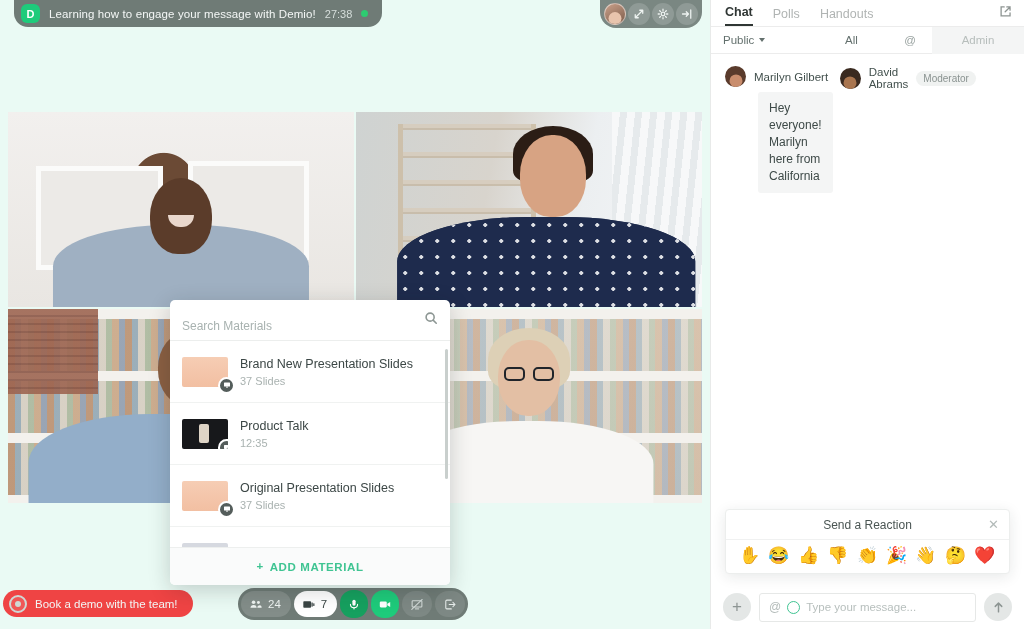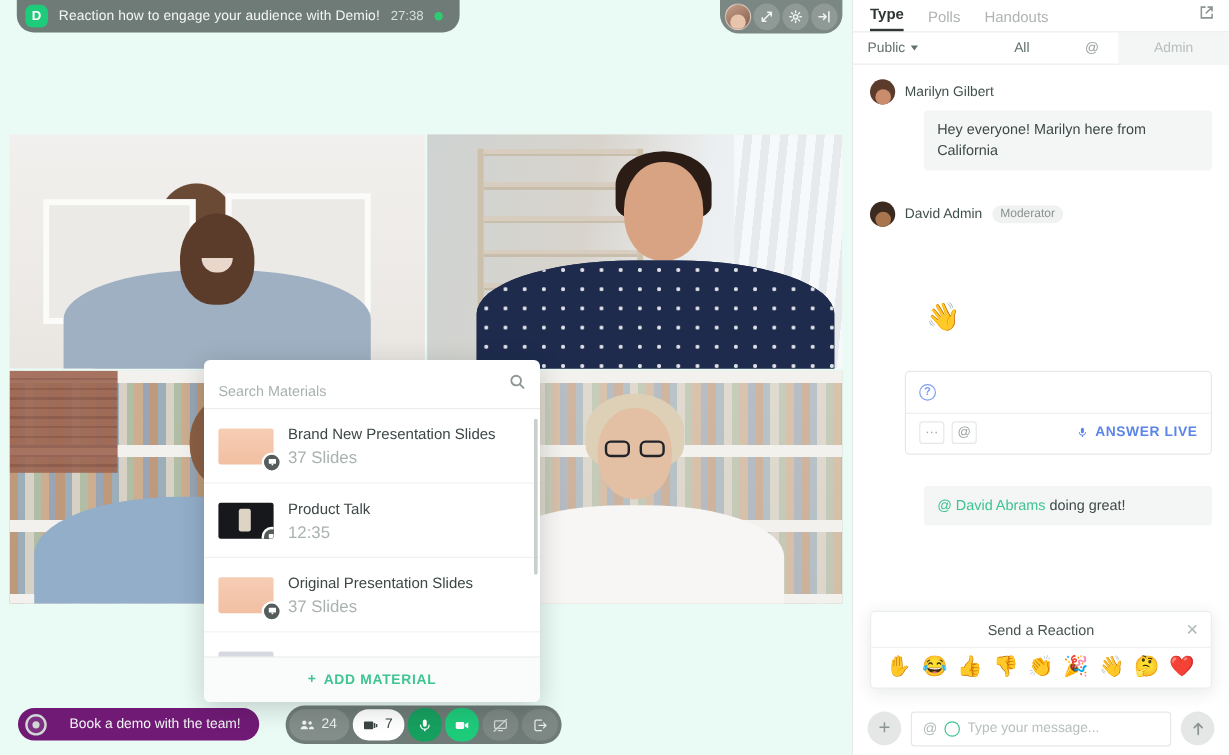--- a/index.html
+++ b/index.html
@@ -168,38 +168,38 @@
   .mat-thumb.video::after{content:"";position:absolute;left:36%;top:18%;width:22%;height:64%;
       background:#ded4c6;border-radius:2px;}
   .mat-thumb.gray   { background: #d6d9e0; }
   .thumb-badge {
     position: absolute; right: -7px; bottom: -7px; width: 17px; height: 17px;
     border-radius: 50%; background: #545d5b; border: 2px solid #fff;
     display: flex; align-items: center; justify-content: center;
   }
   .thumb-badge svg { width: 8px; height: 8px; fill: #fff; }
   .mat-title { font-size: 12.5px; color: #3c4746; margin-bottom: 4px; }
-  .mat-sub { font-size: 14px; color: #a9b2b0; }
+  .mat-sub { font-size: 11px; color: #a9b2b0; }
   .mat-scroll {
     position:absolute; right:2px; top:8px; width:3px; height:130px;
     background:#c9cfcd; border-radius:2px;
   }
   .mat-footer {
     flex: 0 0 38px; height: 38px; background: #fafbfb;
     border-top: 1px solid #edefee; display: flex; align-items: center;
     justify-content: center; gap: 6px; cursor: pointer;
   }
   .mat-footer span { font-size: 11.5px; letter-spacing: .6px; color: #3fc492; font-weight: bold; }
   .mat-plus { color: #3fc492; font-size: 15px; line-height: 1; }
 
   
   .cta-pill {
-    position: absolute; left: 15px; bottom: 12px;
-    height: 27px; display: flex; align-items: center; gap: 19px;
-    background: #701a75; border-radius: 14px; padding: 0 15px 0 6px;
+    position: absolute; left: 3px; bottom: 12px;
+    height: 27px; display: flex; align-items: center; gap: 8px;
+    background: #ef4444; border-radius: 14px; padding: 0 15px 0 6px;
     cursor: pointer;
   }
   .cta-ring {
     width: 18px; height: 18px; border-radius: 50%;
     border: 2px solid #cfd8d5; display:flex;align-items:center;justify-content:center;
     background: rgba(255,255,255,.1);
   }
   .cta-ring i { width:6px;height:6px;border-radius:50%;background:#cfd8d5;display:block;}
   .cta-pill span { font-size: 11.5px; color: #f2f6f5; }
 
@@ -246,21 +246,21 @@
   .filt-public { display: flex; align-items: center; gap: 5px; padding: 0 12px; cursor: pointer; width: 104px;}
   .filt-all { flex: 1; text-align: center; cursor: pointer; }
   .filt-at { width: 44px; text-align: center; color: #9aa3a1; cursor: pointer; }
   .filt-admin { width: 92px; text-align: center; color: #b7bebc;
       background: #f4f5f5; height: 27px; line-height: 27px; cursor: pointer; }
   .caret { width: 0; height: 0; border-left: 3.5px solid transparent;
       border-right: 3.5px solid transparent; border-top: 4px solid #63706d; }
 
   .chat-body {
     flex: 1; overflow: hidden; padding: 12px 14px 4px 14px;
-    display: flex; flex-direction: column; gap: 17px; position: relative;
+    display: flex; flex-direction: row; gap: 7px; position: relative;
   }
   .msg { margin-bottom: 9px; }
   .msg-head { display: flex; align-items: center; gap: 8px; margin-bottom: 5px; }
   .avatar {
     width: 21px; height: 21px; border-radius: 50%; flex: 0 0 21px;
     position: relative; overflow: hidden;
   }
   .avatar i { position:absolute; left:50%; top:62%; transform:translate(-50%,-35%);
       width:13px;height:13px;border-radius:50%;}
   .a-mar { background:#5a3b2c; } .a-mar i{ background:#c98d6d; }
@@ -269,21 +269,21 @@
   .a-jul { background:#4a3a2c; } .a-jul i{ background:#e0b395; }
   .a-amy { background:#2d2118; } .a-amy i{ background:#cf9a78; }
   .a-rol { background:#2a211c; } .a-rol i{ background:#8a5e43; }
   .msg-name { font-size: 11.5px; color: #42504d; }
   .badge-mod {
     font-size: 10px; color: #8a9391; background: #f0f2f1;
     border-radius: 9px; padding: 2px 7px;
   }
   .msg-meta { font-size: 11px; color: #b4bcba; }
   .bubble {
-    margin-left: 45px; background: #f4f5f5; border-radius: 3px;
+    margin-left: 33px; background: #f4f5f5; border-radius: 3px;
     padding: 8px 11px; font-size: 12px; color: #3e4a48; line-height: 1.42;
   }
   .bubble.plain { background: transparent; padding: 2px 0 2px 2px; font-size: 23px; }
   .mention { color: #3fc492; }
 
   .qcard {
     margin-left: 29px; border: 1px solid #e7e9e9; border-radius: 4px; background: #fff;
   }
   .qcard-top { display: flex; align-items: center; gap: 9px; padding: 10px 11px; }
   .q-icon { width: 14px; height: 14px; border-radius: 50%; border: 1.4px solid #7f9ef0;
@@ -333,21 +333,21 @@
 </style>
 </head>
 <body>
 
 <div id="app">
 
   <div class="stage">
 
     <div class="session-pill">
       <span class="session-logo">D</span>
-      <span class="session-title">Reaction how to engage your audience with Demio!</span>
+      <span class="session-title">Learning how to engage your message with Demio!</span>
       <span class="session-time">27:38</span>
       <span class="session-dot"></span>
     </div>
 
     <div class="stage-controls">
       <div class="ctrl-avatar"></div>
       <div class="ctrl-btn">
         <svg viewBox="0 0 16 16">
             <path d="M3 13L13 3M13 3H9M13 3V7M3 13h4M3 13V9" stroke-linecap="round"></path>
           </svg>
@@ -514,21 +514,21 @@
             <path d="M9.6 2.6H4.2a1.4 1.4 0 00-1.4 1.4v8a1.4 1.4 0 001.4 1.4h5.4"></path>
             <path d="M11.6 5.4L14.2 8l-2.6 2.6M7 8h7"></path>
           </svg>
       </div>
     </div>
   </div>
 
   <div class="chat">
 
     <div class="chat-tabs">
-      <div class="chat-tab active">Type</div>
+      <div class="chat-tab active">Chat</div>
       <div class="chat-tab">Polls</div>
       <div class="chat-tab">Handouts</div>
       <div class="popout">
         <svg viewBox="0 0 16 16">
             <path d="M6.4 2.4H2.6v11h11V9.6" stroke-linecap="round"></path>
             <path d="M9.6 2.4h4v4M13.6 2.4L7.6 8.4" stroke-linecap="round"></path>
           </svg>
       </div>
     </div>
 
@@ -552,21 +552,21 @@
           <span class="msg-name">Marilyn Gilbert</span>
         </div>
         <div class="bubble">Hey everyone! Marilyn here from California</div>
       </div>
 
       <div class="msg">
         <div class="msg-head">
           <span class="avatar a-dav">
               <i></i>
             </span>
-          <span class="msg-name">David Admin</span>
+          <span class="msg-name">David Abrams</span>
           <span class="badge-mod">Moderator</span>
         </div>
       </div>
 
       <div class="msg">
       </div>
 
       <div class="msg">
         <div class="bubble plain">👋</div>
       </div>

